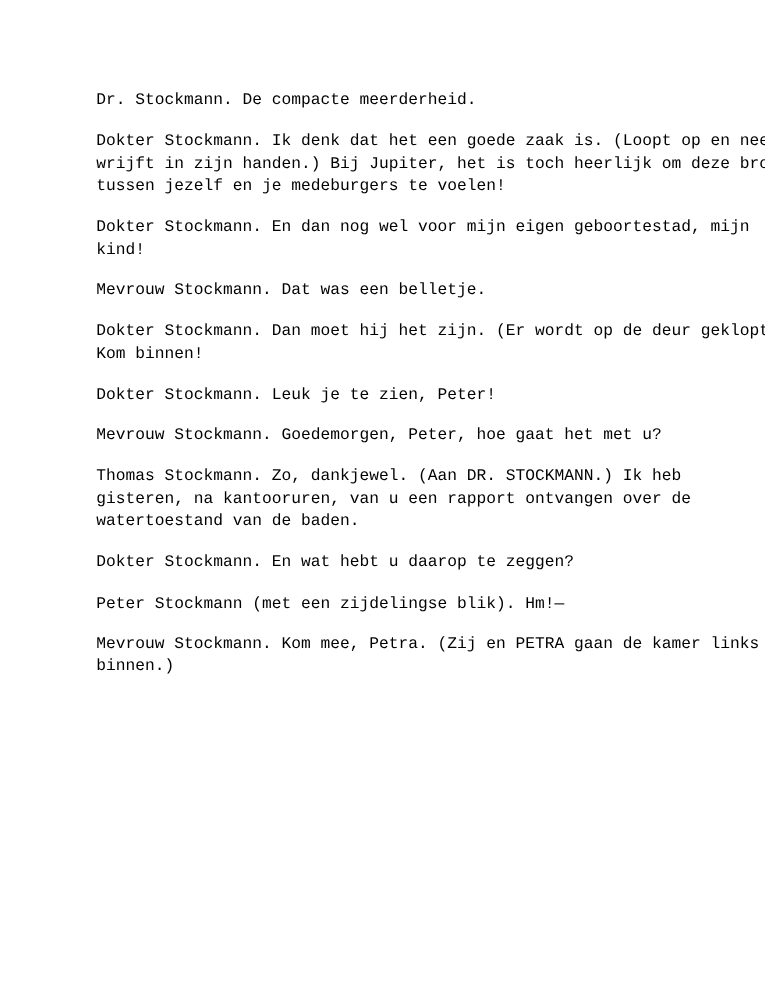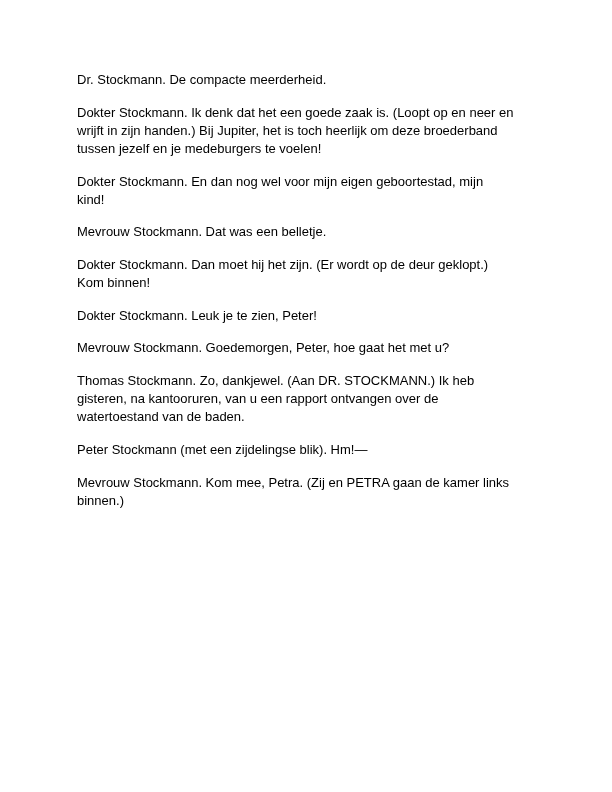--- a/index.html
+++ b/index.html
@@ -8,21 +8,21 @@
     width: 612px;
     height: 792px;
     background: #ffffff;
   }
   .page {
     position: relative;
     width: 612px;
     height: 792px;
     background: #ffffff;
     color: #000000;
-    font-family: Liberation Sans, sans-serif;
+    font-family: Liberation Mono, monospace;
     overflow: hidden;
   }
   .content {
     position: absolute;
     left: 77px;
     top: 71px;
     width: 482px;
   }
   .content p {
     margin: 0 0 14.4px 0;
@@ -44,17 +44,18 @@
     <p>Dokter Stockmann. En dan nog wel voor mijn eigen geboortestad, mijn
 kind!</p>
     <p>Mevrouw Stockmann. Dat was een belletje.</p>
     <p>Dokter Stockmann. Dan moet hij het zijn. (Er wordt op de deur geklopt.)
 Kom binnen!</p>
     <p>Dokter Stockmann. Leuk je te zien, Peter!</p>
     <p>Mevrouw Stockmann. Goedemorgen, Peter, hoe gaat het met u?</p>
     <p>Thomas Stockmann. Zo, dankjewel. (Aan DR. STOCKMANN.) Ik heb
 gisteren, na kantooruren, van u een rapport ontvangen over de
 watertoestand van de baden.</p>
+    <p>Dokter Stockmann. En wat hebt u daarop te zeggen?</p>
     <p>Peter Stockmann (met een zijdelingse blik). Hm!—</p>
     <p>Mevrouw Stockmann. Kom mee, Petra. (Zij en PETRA gaan de kamer links
 binnen.)</p>
   </div>
 </div>
 
 </body></html>

